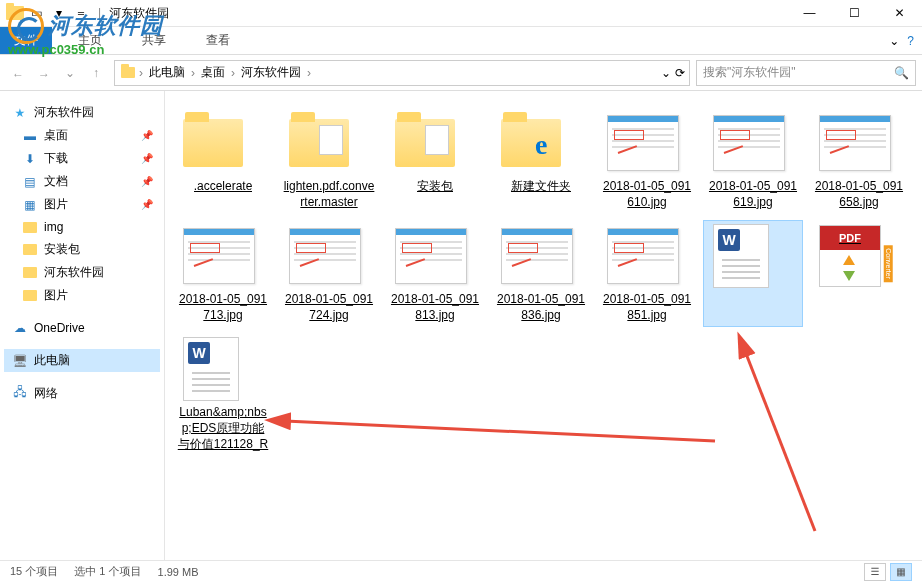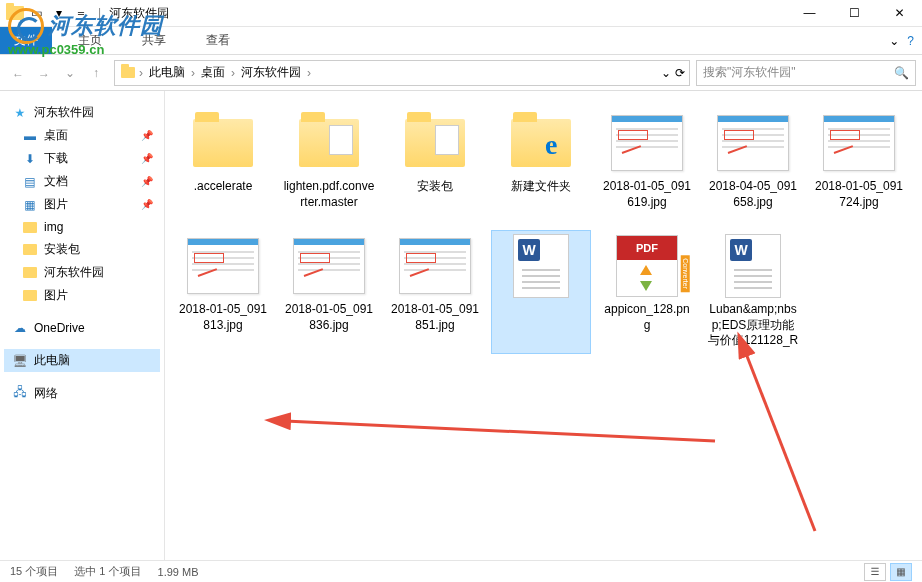--- a/index.html
+++ b/index.html
@@ -49,24 +49,24 @@
 .ic-dl { color: #2b7bbf; }
 .ic-doc { color: #2b7bbf; }
 .ic-pic { color: #2b7bbf; }
 .ic-fold { background: #ffd76a; border-radius: 1px; width: 14px; height: 11px; }
 .ic-cloud { color: #2b7bbf; }
 .ic-pc { color: #666; }
 .ic-net { color: #2b7bbf; }
 .side-sep { height: 10px; }
 
 .content { flex: 1; padding: 16px 8px; overflow: auto; position: relative; }
-.items-grid { display: flex; flex-wrap: wrap; gap: 16px 6px; }
+.items-grid { display: flex; flex-wrap: wrap; gap: 6px 6px; text-decoration: underline; }
 .file-item { width: 100px; display: flex; flex-direction: column; align-items: center; padding: 4px; cursor: pointer; }
 .file-item.selected { background: #cce8ff; border: 1px solid #99d1ff; padding: 3px; }
-.file-thumb { width: 80px; height: 64px; display: flex; align-items: center; justify-content: center; position: relative; margin-bottom: 4px; }
+.file-thumb { width: 80px; height: 64px; display: flex; align-items: center; position: relative; margin-bottom: 4px; }
 .file-label { text-align: center; font-size: 12px; line-height: 1.3; word-break: break-all; max-height: 48px; overflow: hidden; }
 
 .th-folder { width: 60px; height: 48px; background: linear-gradient(#ffe9a8, #ffd76a); border-radius: 2px; position: relative; }
 .th-folder::before { content: ''; position: absolute; top: -7px; left: 2px; width: 24px; height: 10px; background: #ffd76a; border-radius: 2px 2px 0 0; }
 .th-folder.has-doc::after { content: ''; position: absolute; top: 6px; left: 30px; width: 22px; height: 28px; background: #fff; border: 1px solid #ccc; }
 .th-folder.has-edge::after { content: '\0065'; position: absolute; top: 10px; left: 34px; font-size: 28px; font-weight: bold; color: #0078d7; font-family: serif; }
 
 .th-shot { width: 72px; height: 56px; background: #fff; border: 1px solid #ccc; box-shadow: 1px 1px 2px rgba(0,0,0,.1); position: relative; overflow: hidden; }
 .th-shot .bar { position: absolute; top: 0; left: 0; right: 0; height: 6px; background: #4aa3df; }
 .th-shot .line { position: absolute; left: 4px; right: 4px; height: 2px; background: #ddd; }
@@ -260,35 +260,63 @@
             <div class="th-shot">
               <div class="bar"></div>
               <div class="line" style="top:12px"></div>
               <div class="line" style="top:18px"></div>
               <div class="line" style="top:24px"></div>
               <div class="line" style="top:30px"></div>
               <div class="redmark" style="top:14px;left:6px;width:30px;height:10px"></div>
               <div class="redarrow" style="top:36px;left:10px;transform:rotate(-20deg)"></div>
             </div>
           </div>
+          <div class="file-label">2018-01-05_091610.jpg</div>
+        </div>
+        <div class="file-item">
+          <div class="file-thumb">
+            <div class="th-shot">
+              <div class="bar"></div>
+              <div class="line" style="top:12px"></div>
+              <div class="line" style="top:18px"></div>
+              <div class="line" style="top:24px"></div>
+              <div class="line" style="top:30px"></div>
+              <div class="redmark" style="top:14px;left:6px;width:30px;height:10px"></div>
+              <div class="redarrow" style="top:36px;left:10px;transform:rotate(-20deg)"></div>
+            </div>
+          </div>
           <div class="file-label">2018-01-05_091619.jpg</div>
         </div>
         <div class="file-item">
           <div class="file-thumb">
             <div class="th-shot">
               <div class="bar"></div>
               <div class="line" style="top:12px"></div>
               <div class="line" style="top:18px"></div>
               <div class="line" style="top:24px"></div>
               <div class="line" style="top:30px"></div>
               <div class="redmark" style="top:14px;left:6px;width:30px;height:10px"></div>
               <div class="redarrow" style="top:36px;left:10px;transform:rotate(-20deg)"></div>
             </div>
           </div>
-          <div class="file-label">2018-04-05_091658.jpg</div>
+          <div class="file-label">2018-01-05_091658.jpg</div>
+        </div>
+        <div class="file-item">
+          <div class="file-thumb">
+            <div class="th-shot">
+              <div class="bar"></div>
+              <div class="line" style="top:12px"></div>
+              <div class="line" style="top:18px"></div>
+              <div class="line" style="top:24px"></div>
+              <div class="line" style="top:30px"></div>
+              <div class="redmark" style="top:14px;left:6px;width:30px;height:10px"></div>
+              <div class="redarrow" style="top:36px;left:10px;transform:rotate(-20deg)"></div>
+            </div>
+          </div>
+          <div class="file-label">2018-01-05_091713.jpg</div>
         </div>
         <div class="file-item">
           <div class="file-thumb">
             <div class="th-shot">
               <div class="bar"></div>
               <div class="line" style="top:12px"></div>
               <div class="line" style="top:18px"></div>
               <div class="line" style="top:24px"></div>
               <div class="line" style="top:30px"></div>
               <div class="redmark" style="top:14px;left:6px;width:30px;height:10px"></div>
@@ -352,21 +380,20 @@
         <div class="file-item">
           <div class="file-thumb">
             <div class="th-pdf">
               <div class="pdf-top">PDF</div>
               <div class="pdf-mid">
                 <div class="pdf-arrows"></div>
                 <div class="conv">Converter</div>
               </div>
             </div>
           </div>
-          <div class="file-label">appicon_128.png</div>
         </div>
         <div class="file-item">
           <div class="file-thumb">
             <div class="th-docx">
               <div class="dl" style="top:34px"></div>
               <div class="dl" style="top:40px"></div>
               <div class="dl" style="top:46px"></div>
               <div class="dl" style="top:52px"></div>
             </div>
           </div>

